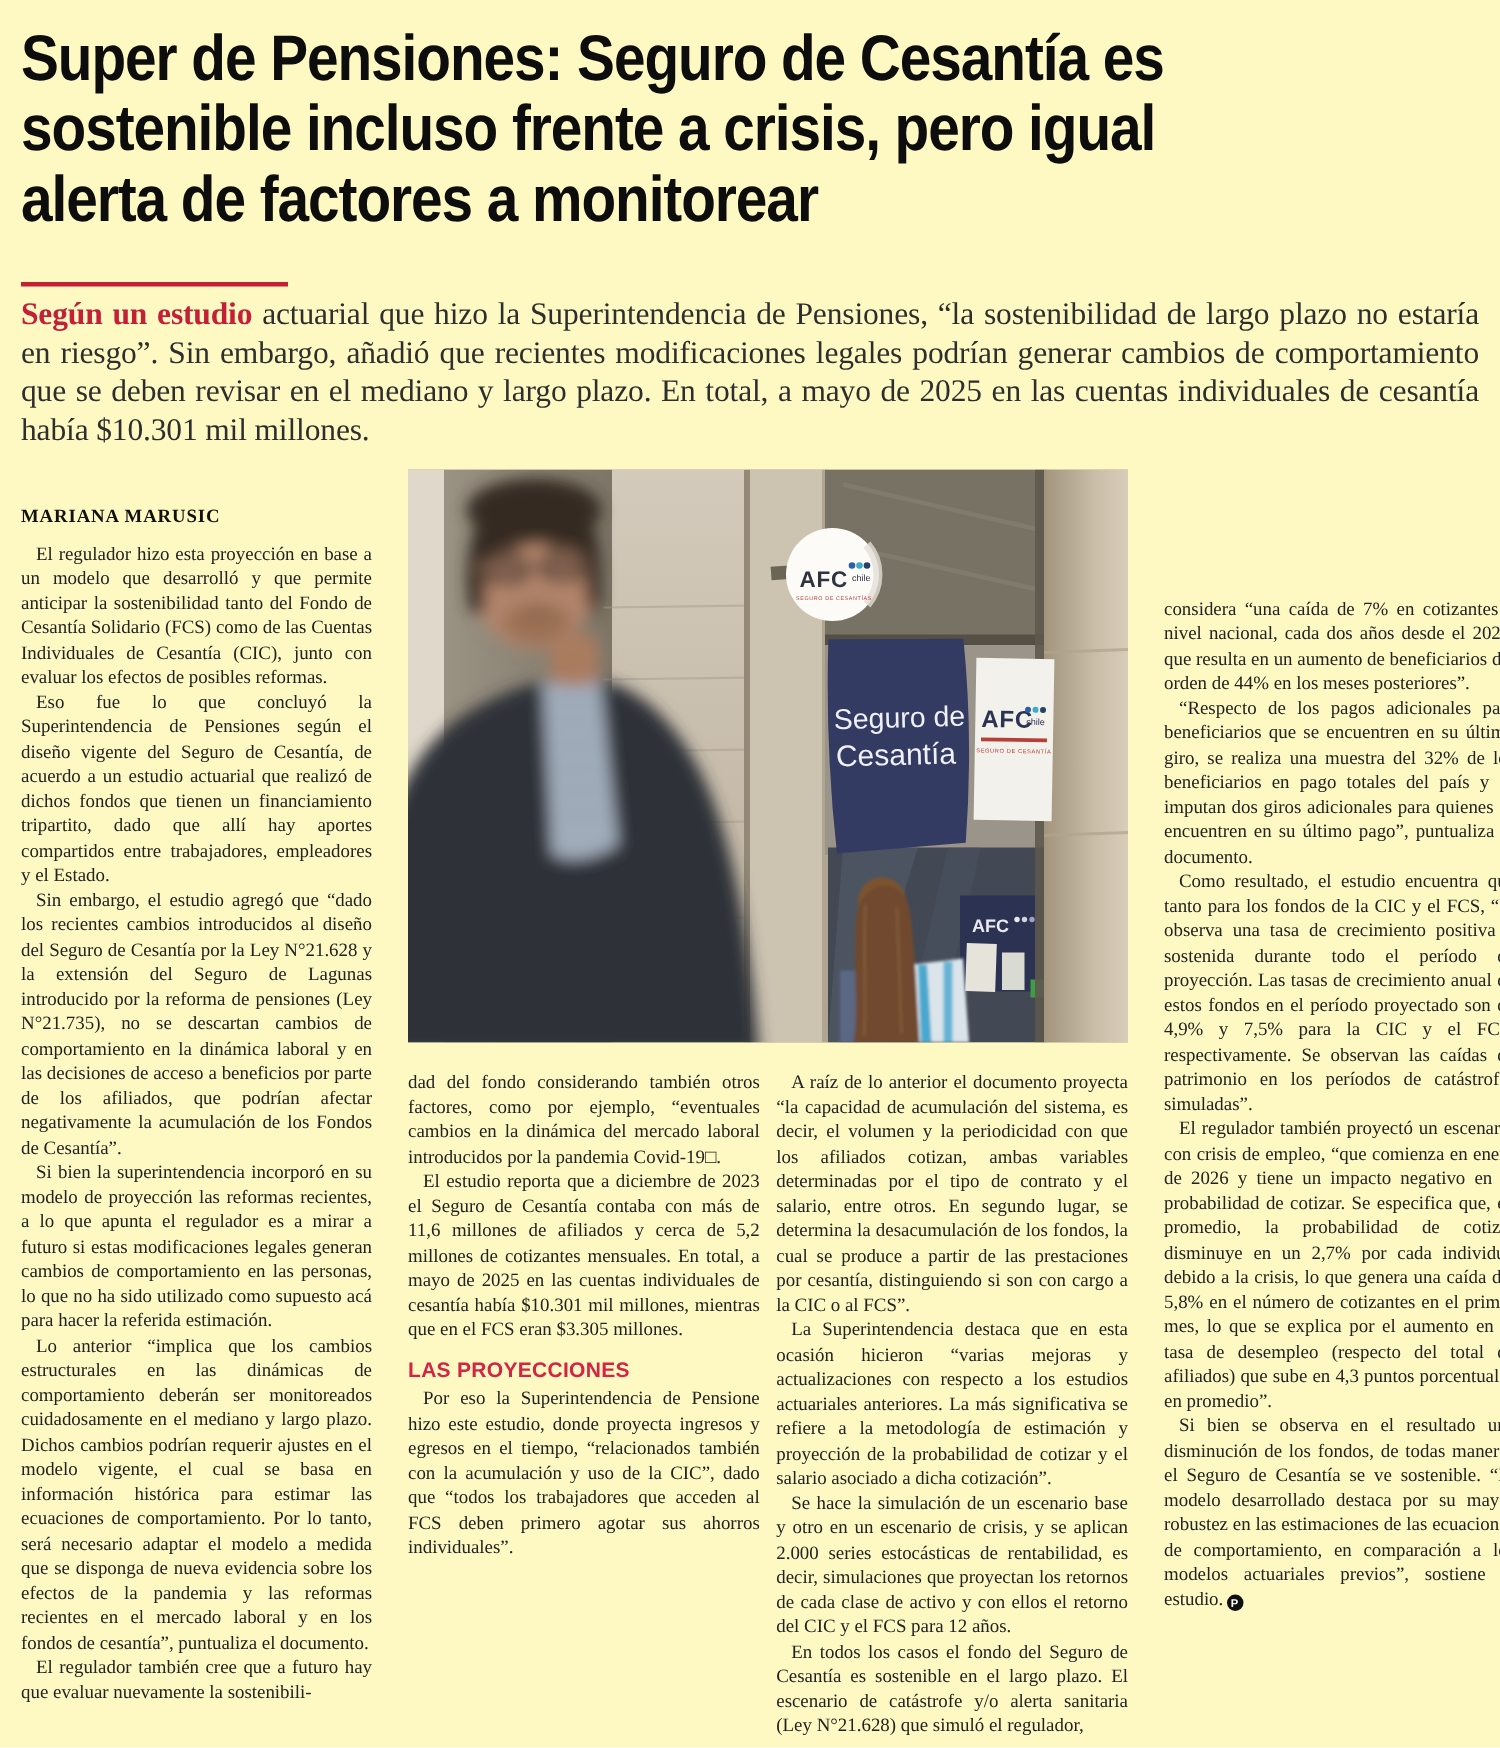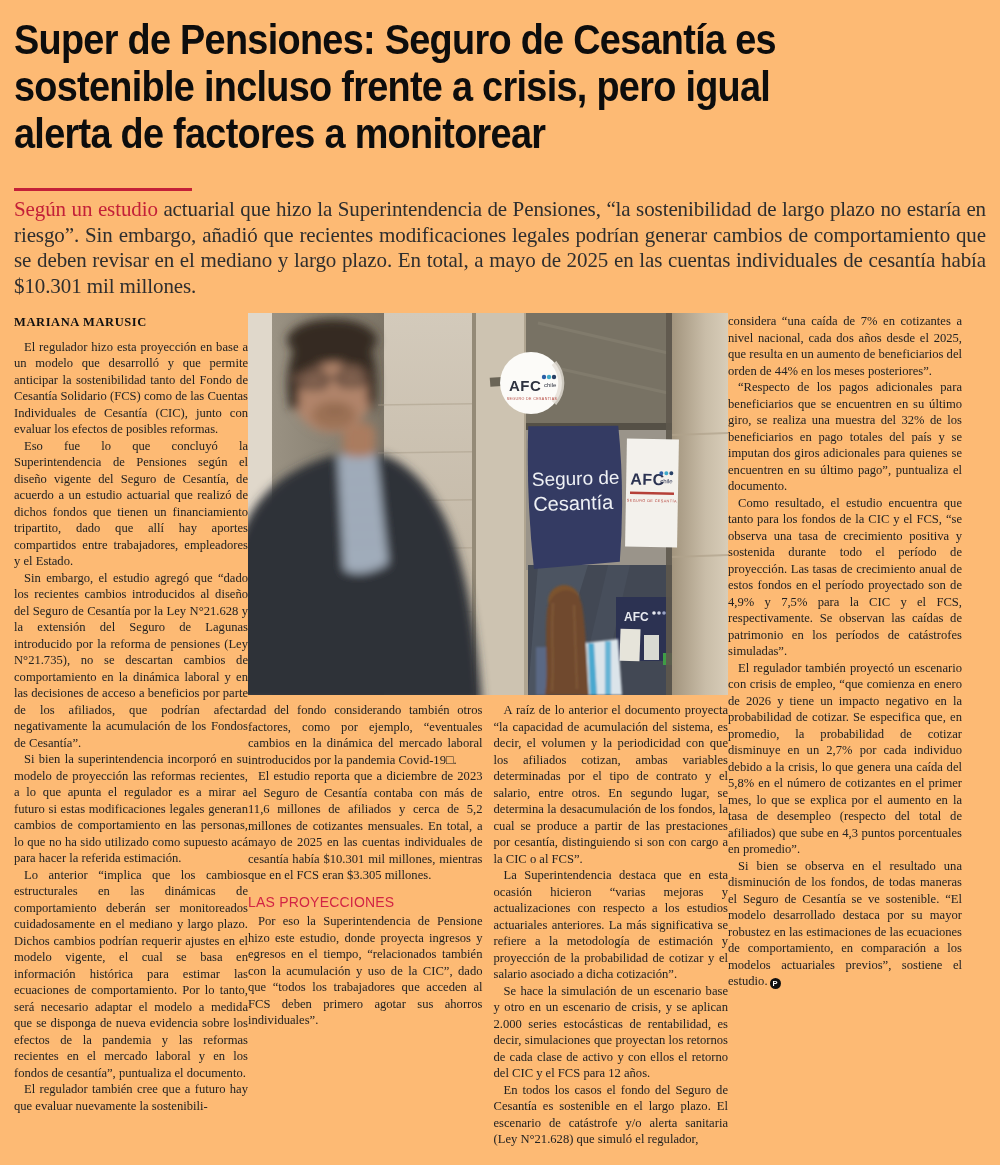--- a/index.html
+++ b/index.html
@@ -1,52 +1,52 @@
 <!DOCTYPE html>
 <html lang="es"><head>
 <meta charset="utf-8">
 <style>
   * { margin:0; padding:0; box-sizing:border-box; }
   html,body { background:#ffffff; }
   .page {
     position:relative; width:1000px; height:1165px; margin:0 auto;
-    background:#fdba74; padding:14px 14px 0 14px; overflow:hidden;
+    background:#fef9c3; padding:14px 14px 0 14px; overflow:hidden;
     font-family:"Liberation Serif", serif; color:#1d1d1d;
   }
   
   .headline {
     margin-top:2px; width:1105px;
     transform:scaleX(0.88); transform-origin:0 0;
     font-family:"Liberation Sans", sans-serif;
     font-weight:800; font-size:43px; line-height:47px;
     letter-spacing:-0.8px; color:#0d0d0d;
   }
   .hl { white-space:nowrap; }
   
   .kicker-rule { width:178px; height:3px; background:#c32038; margin-top:31px; }
   .lede {
     margin-top:6px; font-size:21px; line-height:25.5px;
     text-align:justify; color:#2e2e2e; letter-spacing:-0.1px;
   }
-  .kicker { font-weight:400; color:#c32038; }
-  
-  .main { display:flex; gap:0; margin-top:14px; align-items:flex-start; }
+  .kicker { font-weight:700; color:#c32038; }
+  
+  .main { display:flex; gap:24px; margin-top:14px; align-items:center; }
   .col  { width:234px; flex:0 0 234px; font-size:12.6px; line-height:16.5px;
           text-align:justify; color:#222; hyphens:auto; }
   .middle { width:480px; flex:0 0 480px; }
-  .subcols { display:flex; gap:11px; margin-top:7px; }
+  .subcols { display:flex; gap:11px; margin-top:18px; }
   .subcols .col { width:234.5px; flex:1 1 0; }
   .col p { text-indent:10px; }
   .col p.cont { text-indent:0; }
   .byline {
     font-weight:700; font-size:12.5px; letter-spacing:0.6px;
     margin:1px 0 8px 0; color:#111; text-align:left;
   }
   .sec-header {
-    font-family:"Liberation Sans", sans-serif; font-weight:400;
+    font-family:"Liberation Sans", sans-serif; font-weight:700;
     font-size:14px; letter-spacing:0.2px; color:#d22445;
     margin:10px 0 3px 0; text-align:left; text-indent:0;
   }
   .endmark {
     display:inline-block; width:11px; height:11px; border-radius:50%;
     background:#101010; color:#ffffff; font-family:"Liberation Sans", sans-serif;
     font-size:7.5px; font-weight:700; line-height:11px; text-align:center;
     vertical-align:-1px; margin-left:2px; text-indent:0;
   }
   

